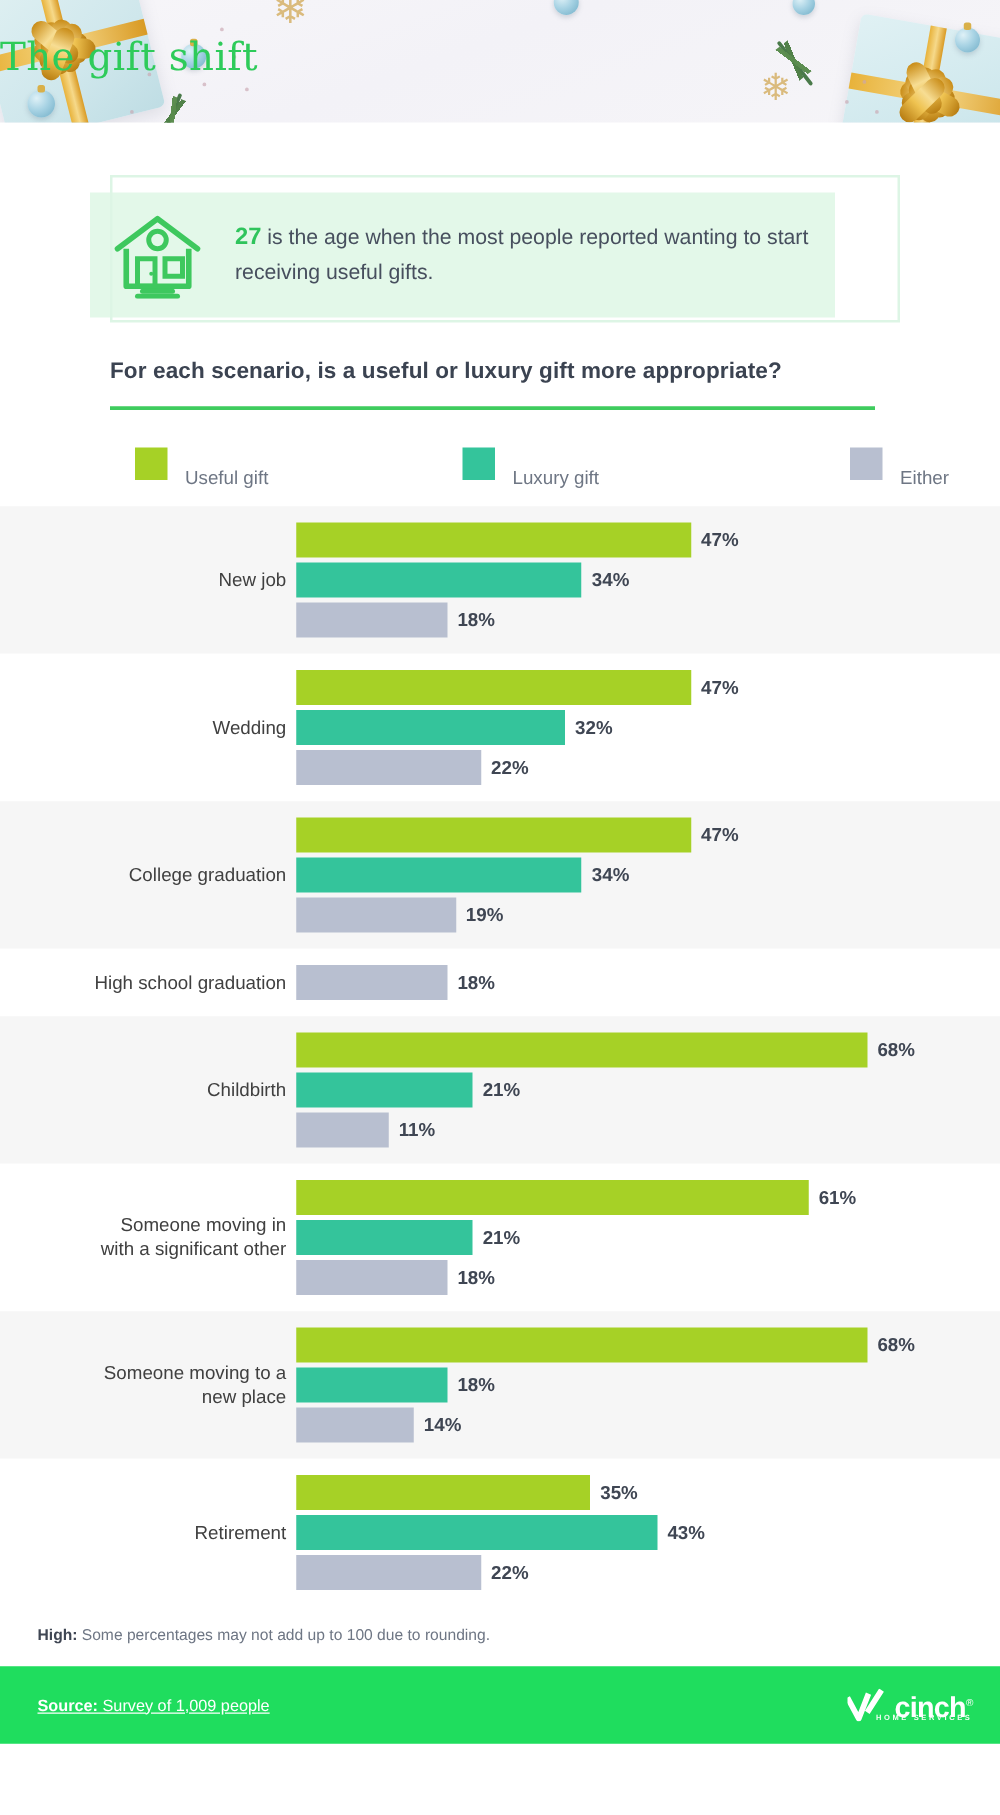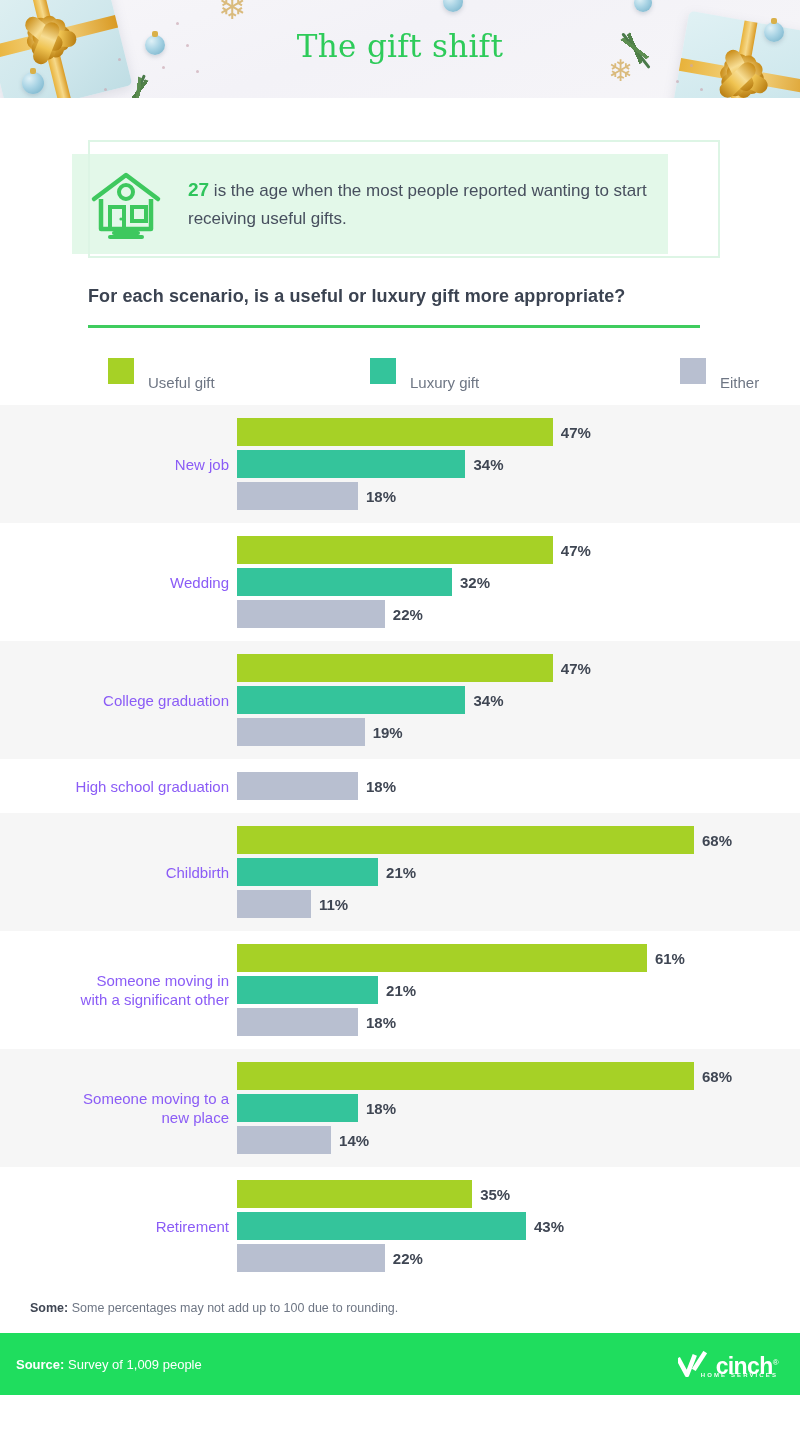--- a/index.html
+++ b/index.html
@@ -13,21 +13,21 @@
 
   
   .header {
     position: relative;
     width: 800px; height: 98px;
     background: linear-gradient(160deg, #f7f6f9 0%, #f3f2f7 45%, #f6f5f8 100%);
     overflow: hidden;
   }
   .header-title {
     position: absolute; left: 0; right: 0; top: 28px;
-    text-align: center;
+    text-align: left;
     font-family: "DejaVu Serif", serif;
     font-size: 31px; font-weight: 400; letter-spacing: .3px;
     color: #2ecb5a;
   }
   
   .giftbox { position: absolute; border-radius: 5px; }
   .gb-left {
     left: -8px; top: -16px; width: 128px; height: 118px;
     background: linear-gradient(150deg,#dff0f2 0%, #cfe7ec 60%, #bfdde4 100%);
     transform: rotate(-14deg);
@@ -106,40 +106,40 @@
   .legend-swatch { width:26px; height:26px; flex:0 0 auto; }
   .legend-label { margin-left:14px; font-size:15px; color:#6e7684;margin-top:24px; }
 
   
   .chart { margin-top:14px; }
   .grow-row { position:relative; width:800px; display:flex; align-items:center; }
   .grow-row.alt { background:#f6f6f6; }
   .grow-row.plain { background:#ffffff; }
   .cat-label {
     width:237px; flex:0 0 auto; padding-right:8px; text-align:right;
-    font-size:15px; line-height:19px; color:#8b5cf6;
+    font-size:15px; line-height:19px; color:#404040;
   }
   .bars { flex:1 1 auto; padding:13px 0; }
   .bar-line { display:flex; align-items:center; height:28px; margin-bottom:4px; }
   .bar-line:last-child { margin-bottom:0; }
   .bar { height:28px; }
   .bar-value {
     margin-left:8px; font-size:15px; font-weight:700; color:#3f4653; white-space:nowrap;
   }
 
   
   .note {
     padding:16px 0 18px 30px; font-size:12.5px; color:#6e7684; background:#fff;
   }
   .note b { color:#3f4653; font-weight:700; }
   .footer {
     position:relative; width:800px; height:62px; background:#1fdd5e;
     display:flex; align-items:center;
   }
-  .footer-source { padding-left:16px; font-size:13px; color:#ffffff; }
+  .footer-source { padding-left:30px; font-size:13px; color:#ffffff;text-decoration:underline; }
   .footer-source b { font-weight:700; }
   .logo { position:absolute; right:22px; top:50%; transform:translateY(-50%); display:flex; align-items:flex-end; }
   .logo-mark { width:34px; height:26px; margin-right:4px; }
   .logo-text { color:#fff; font-size:23px; font-weight:700; letter-spacing:-.6px; line-height:22px; position:relative; }
   .logo-reg { font-size:8px; vertical-align:super; font-weight:400; }
   .logo-sub {
     color:#ffffff; font-size:6px; letter-spacing:2.1px; font-weight:700;
     position:absolute; right:0; bottom:-9px; white-space:nowrap; opacity:.95;
   }
 </style>
@@ -386,21 +386,21 @@
           </div>
           <div class="bar-line">
             <div class="bar" style="width: 147.84px; background: rgb(184, 191, 208);"></div>
             <div class="bar-value">22%</div>
           </div>
         </div>
       </div>
     </div>
 
   <div class="note">
-    <b>Some:</b><span> Some percentages may not add up to 100 due to rounding.</span>
+    <b>High:</b><span> Some percentages may not add up to 100 due to rounding.</span>
   </div>
 
   <div class="footer">
     <div class="footer-source">
       <b>Source:</b><span> Survey of 1,009 people</span>
     </div>
     <div class="logo">
       <svg class="logo-mark" viewBox="0 0 34 26">
         <path d="M1 9 L9 24 L16 6" fill="none" stroke="#ffffff" stroke-width="4.5" stroke-linejoin="round" stroke-linecap="square"></path>
         <path d="M17 17 L26 3" fill="none" stroke="#ffffff" stroke-width="4.5" stroke-linecap="square"></path>

